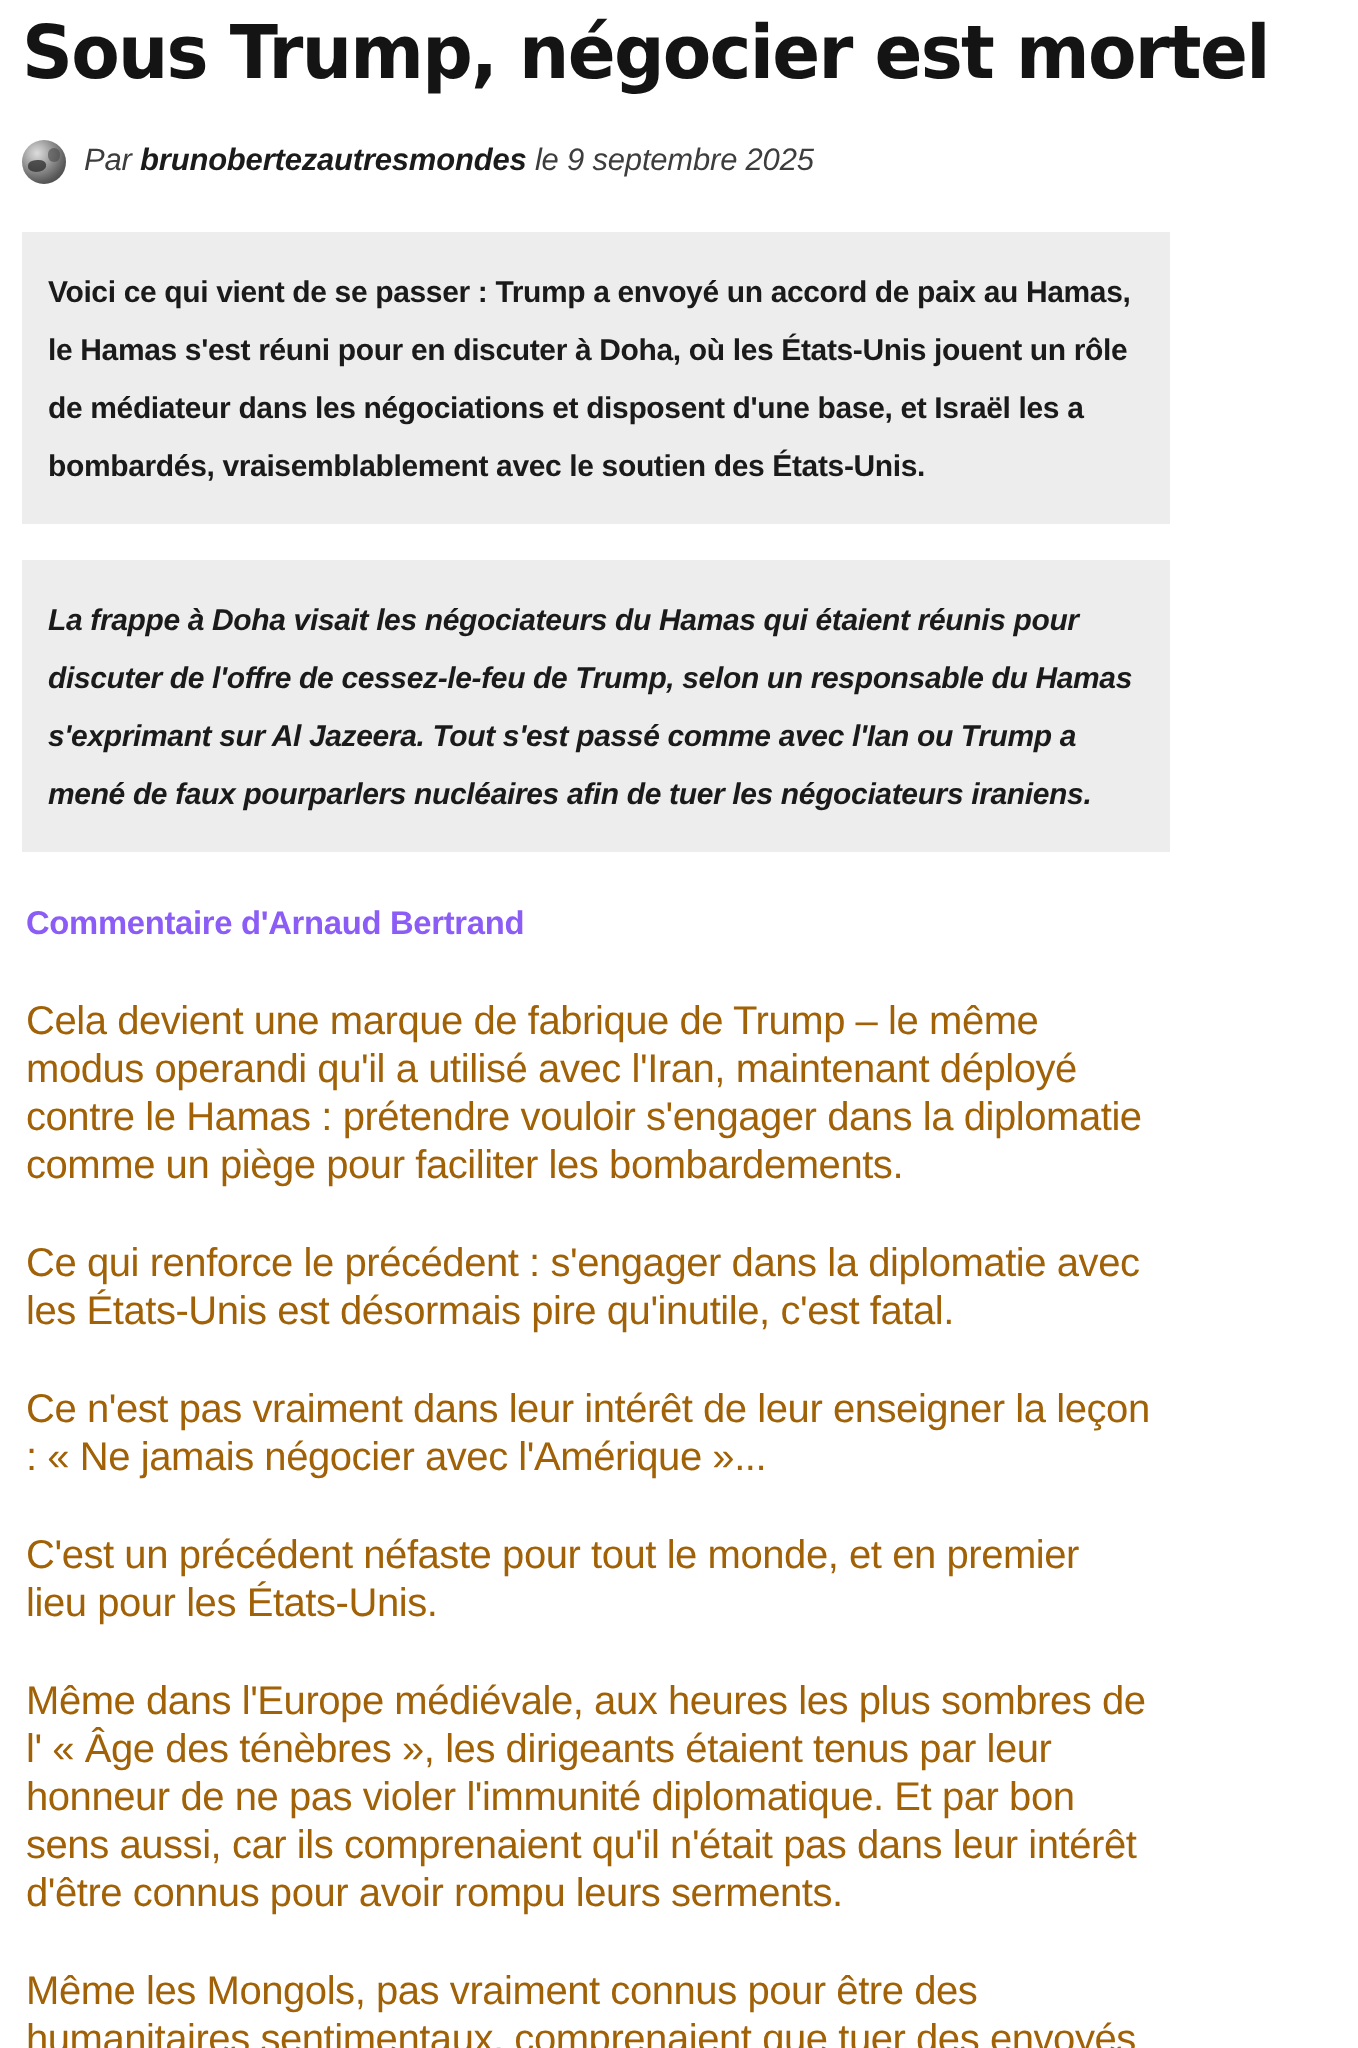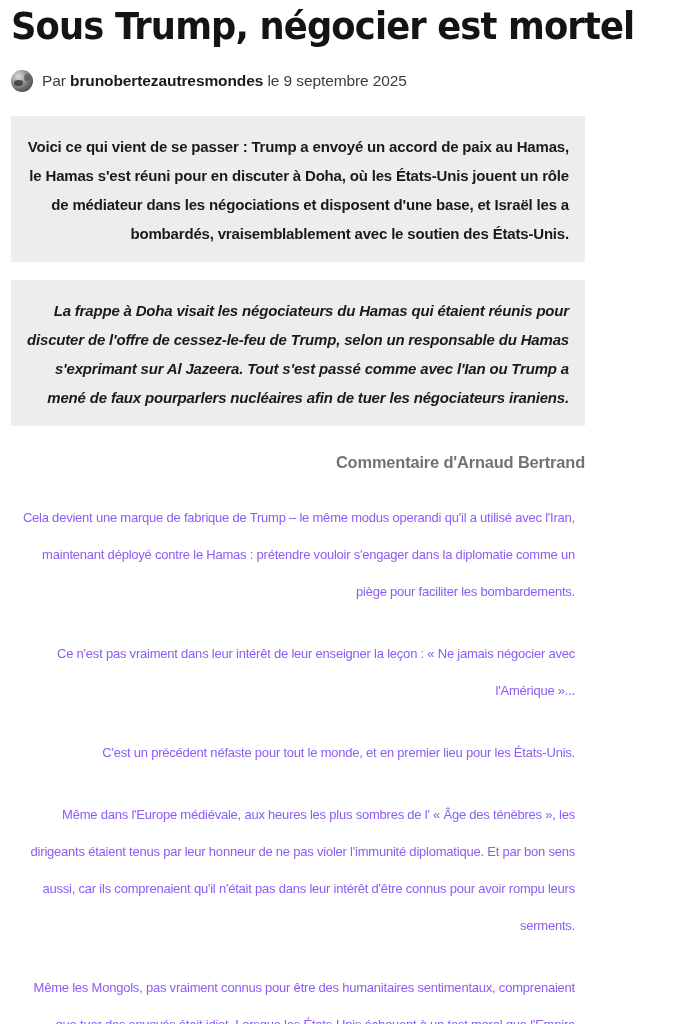--- a/index.html
+++ b/index.html
@@ -14,21 +14,20 @@
     font-family: "Liberation Sans", sans-serif;
     -webkit-font-smoothing: antialiased;
   }
   .page {
     width: 596px;
     height: 1024px;
     position: relative;
     box-sizing: border-box;
     padding: 0 11px;
     background: #ffffff;
-    text-align: right;
   }
 
   
   .article-title {
     margin: 0;
     padding-top: 4px;
     font-family: "DejaVu Sans", "Liberation Sans", sans-serif;
     font-size: 37px;
     line-height: 46px;
     font-weight: 700;
@@ -76,21 +75,21 @@
     content: "";
     position: absolute;
     left: 58%;
     top: 18%;
     width: 30%;
     height: 30%;
     background: #4a4a4a;
     border-radius: 50%;
     opacity: 0.6;
   }
-  .byline-text { white-space: nowrap; }
+  .byline-text { white-space: nowrap; font-style: italic; }
   .byline-author {
     font-weight: 700;
     color: #1b1b1b;
   }
 
   
   .quote-block {
     background: #ededed;
     margin: 0;
     padding: 16px 16px 14px 13px;
@@ -104,34 +103,34 @@
   .quote-block.first { margin-top: 24px; }
   .quote-block.second { margin-top: 18px; font-style: italic; }
 
   
   .section-heading {
     margin: 0;
     padding-top: 24px;
     font-size: 16.4px;
     line-height: 24px;
     font-weight: 700;
-    color: #737373;
+    color: #8b5cf6;
     letter-spacing: -0.15px;
     padding-left: 2px;
   }
 
   
   .body-para {
     margin: 0;
     padding-top: 25px;
     padding-left: 2px;
     padding-right: 10px;
-    font-size: 13px;
-    line-height: 37px;
-    color: #8b5cf6;
+    font-size: 20px;
+    line-height: 24px;
+    color: #a16207;
     letter-spacing: -0.22px;
   }
 </style>
 </head>
 <body>
 
 <div class="page">
 
   <h1 class="article-title">Sous Trump, négocier est mortel</h1>
 
@@ -141,20 +140,21 @@
   </div>
 
   <blockquote class="quote-block first">Voici ce qui vient de se passer : Trump a envoyé un accord de paix au Hamas, le Hamas s'est réuni pour en discuter à Doha, où les États-Unis jouent un rôle de médiateur dans les négociations et disposent d'une base, et Israël les a bombardés, vraisemblablement avec le soutien des États-Unis.</blockquote>
 
   <blockquote class="quote-block second">La frappe à Doha visait les négociateurs du Hamas qui étaient réunis pour discuter de l'offre de cessez-le-feu de Trump, selon un responsable du Hamas s'exprimant sur Al Jazeera. Tout s'est passé comme avec l'Ian ou Trump a mené de faux pourparlers nucléaires afin de tuer les négociateurs iraniens.</blockquote>
 
   <h2 class="section-heading">Commentaire d'Arnaud Bertrand</h2>
 
   <p class="body-para">Cela devient une marque de fabrique de Trump – le même modus operandi qu'il a utilisé avec l'Iran, maintenant déployé contre le Hamas : prétendre vouloir s'engager dans la diplomatie comme un piège pour faciliter les bombardements.</p>
 
+  <p class="body-para">Ce qui renforce le précédent : s'engager dans la diplomatie avec les États-Unis est désormais pire qu'inutile, c'est fatal.</p>
 
   <p class="body-para">Ce n'est pas vraiment dans leur intérêt de leur enseigner la leçon : « Ne jamais négocier avec l'Amérique »...</p>
 
   <p class="body-para">C'est un précédent néfaste pour tout le monde, et en premier lieu pour les États-Unis.</p>
 
   <p class="body-para">Même dans l'Europe médiévale, aux heures les plus sombres de l' « Âge des ténèbres », les dirigeants étaient tenus par leur honneur de ne pas violer l'immunité diplomatique. Et par bon sens aussi, car ils comprenaient qu'il n'était pas dans leur intérêt d'être connus pour avoir rompu leurs serments.</p>
 
   <p class="body-para">Même les Mongols, pas vraiment connus pour être des humanitaires sentimentaux, comprenaient que tuer des envoyés était idiot. Lorsque les États-Unis échouent à un test moral que l'Empire mongol a réussi, il est temps de nous poser quelques questions...</p>
 
 </div>

